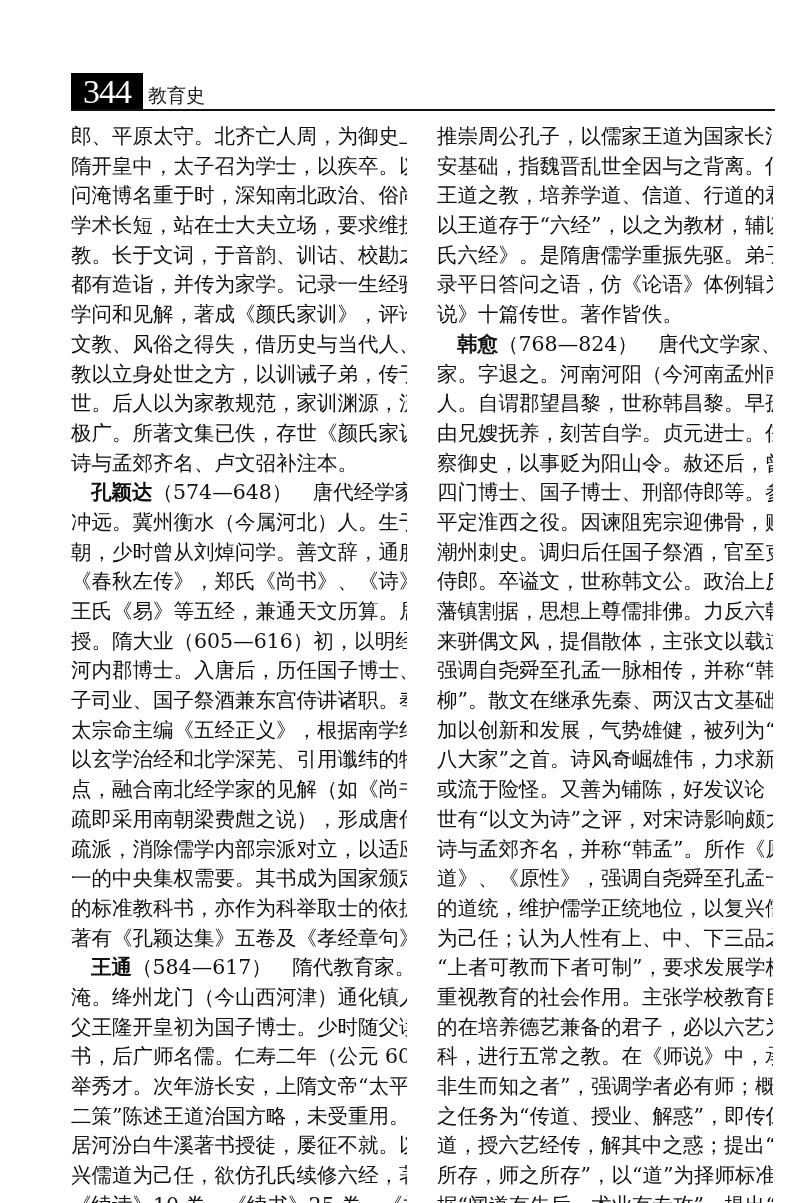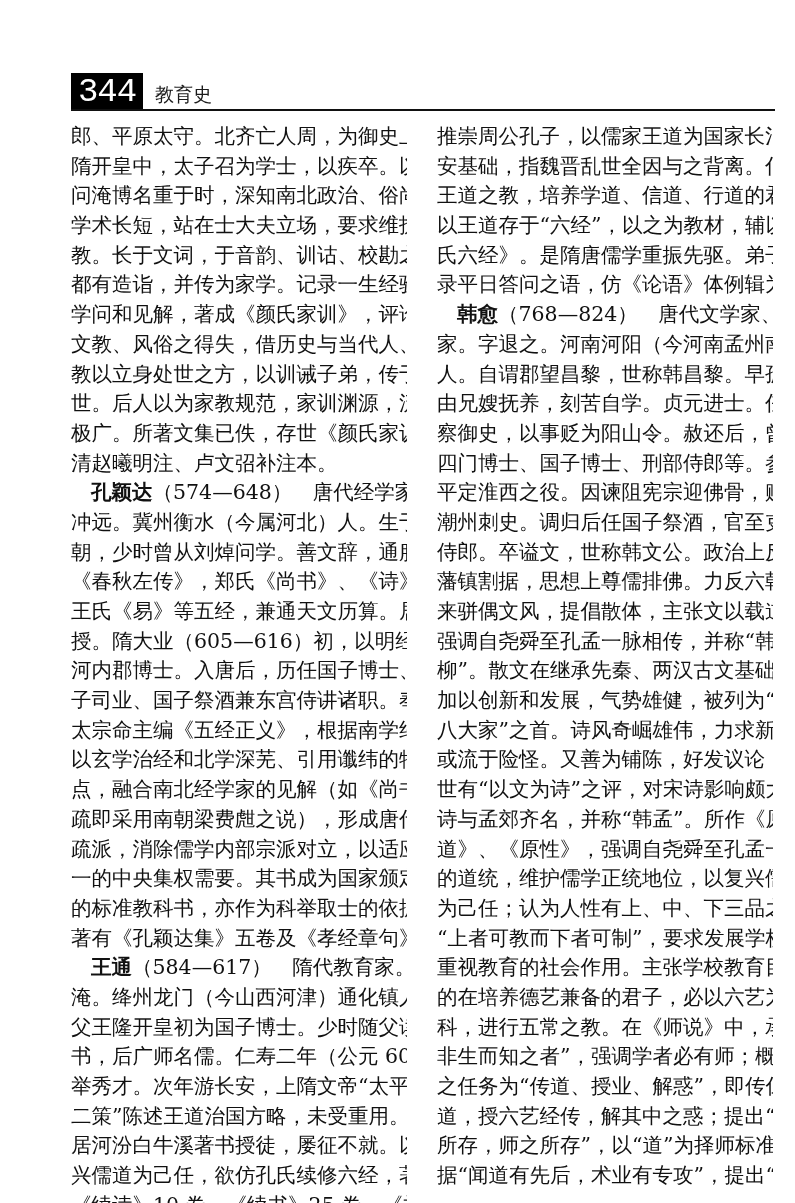--- a/index.html
+++ b/index.html
@@ -1,23 +1,23 @@
 <!DOCTYPE html>
 <html><head>
 <meta charset="utf-8">
 <style>
   html, body { margin: 0; padding: 0; background: #ffffff; }
   body { width: 795px; height: 1203px; position: relative; overflow: hidden;
          font-family: "DejaVu Serif", "Liberation Serif", serif; color: #111; }
   .header { position: absolute; left: 71px; top: 73px; width: 704px; height: 38px; }
   .page-num { position: absolute; left: 0; top: 0; width: 72px; height: 37px; background: #000;
-              color: #fff; font-family: Liberation Mono, monospace; font-size: 34px; line-height: 38px;
+              color: #fff; font-family: Liberation Serif, serif; font-size: 34px; line-height: 38px;
               text-align: center; letter-spacing: -1px; }
-  .running-title { position: absolute; left: 84px; top: 10px; font-size: 19px; line-height: 26px;
-                   font-family: Liberation Mono, monospace; color: #1a1a1a; }
+  .running-title { position: absolute; left: 77px; top: 10px; font-size: 19px; line-height: 26px;
+                   font-family: Liberation Sans, sans-serif; color: #1a1a1a; }
   .rule { position: absolute; left: 0; top: 36px; width: 704px; height: 2px; background: #111; }
   .col { position: absolute; top: 122px; width: 336px; font-size: 20.5px; line-height: 29.7px;
          text-align: justify; }
   .col.left { left: 71px; }
   .col.right { left: 437px; }
   .line { display: block; height: 29.7px; white-space: nowrap; overflow: hidden;
           text-align-last: justify; text-align: justify; }
   .line.last { text-align-last: left; }
   .name { font-family: Liberation Mono, monospace; font-weight: bold; }
   .indent { padding-left: 20px; }
@@ -36,21 +36,21 @@
     <div class="line"><span>隋开皇中，太子召为学士，以疾卒。以学</span></div>
     <div class="line"><span>问淹博名重于时，深知南北政治、俗尚与</span></div>
     <div class="line"><span>学术长短，站在士大夫立场，要求维护礼</span></div>
     <div class="line"><span>教。长于文词，于音韵、训诂、校勘之学，</span></div>
     <div class="line"><span>都有造诣，并传为家学。记录一生经验、</span></div>
     <div class="line"><span>学问和见解，著成《颜氏家训》，评论时政、</span></div>
     <div class="line"><span>文教、风俗之得失，借历史与当代人、事，</span></div>
     <div class="line"><span>教以立身处世之方，以训诫子弟，传于后</span></div>
     <div class="line"><span>世。后人以为家教规范，家训渊源，流传</span></div>
     <div class="line"><span>极广。所著文集已佚，存世《颜氏家训》有</span></div>
-    <div class="line last"><span>清赵曦明注、卢文弨补注本。</span></div>
+    <div class="line last"><span>诗与孟郊齐名、卢文弨补注本。</span></div>
     <div class="line indent"><span class="name">孔颖达</span><span>（574—648）　唐代经学家。字</span></div>
     <div class="line"><span>冲远。冀州衡水（今属河北）人。生于北</span></div>
     <div class="line"><span>朝，少时曾从刘焯问学。善文辞，通服氏</span></div>
     <div class="line"><span>《春秋左传》，郑氏《尚书》、《诗》、《礼记》，</span></div>
     <div class="line"><span>王氏《易》等五经，兼通天文历算。居家教</span></div>
     <div class="line"><span>授。隋大业（605—616）初，以明经高第授</span></div>
     <div class="line"><span>河内郡博士。入唐后，历任国子博士、国</span></div>
     <div class="line"><span>子司业、国子祭酒兼东宫侍讲诸职。奉唐</span></div>
     <div class="line"><span>太宗命主编《五经正义》，根据南学约简、</span></div>
     <div class="line"><span>以玄学治经和北学深芜、引用谶纬的特</span></div>
@@ -70,20 +70,21 @@
     <div class="line"><span>兴儒道为己任，欲仿孔氏续修六经，著成</span></div>
     <div class="line"><span>《续诗》10 卷、《续书》25 卷、《礼论》10 卷、</span></div>
   </div>
 <div class="col right" id="col-right">
     <div class="line"><span>推崇周公孔子，以儒家王道为国家长治久</span></div>
     <div class="line"><span>安基础，指魏晋乱世全因与之背离。倡导</span></div>
     <div class="line"><span>王道之教，培养学道、信道、行道的君子。</span></div>
     <div class="line"><span>以王道存于“六经”，以之为教材，辅以《王</span></div>
     <div class="line"><span>氏六经》。是隋唐儒学重振先驱。弟子辑</span></div>
     <div class="line"><span>录平日答问之语，仿《论语》体例辑为《中</span></div>
+    <div class="line last"><span>说》十篇传世。著作皆佚。</span></div>
     <div class="line indent"><span class="name">韩愈</span><span>（768—824）　唐代文学家、教育</span></div>
     <div class="line"><span>家。字退之。河南河阳（今河南孟州南）</span></div>
     <div class="line"><span>人。自谓郡望昌黎，世称韩昌黎。早孤，</span></div>
     <div class="line"><span>由兄嫂抚养，刻苦自学。贞元进士。任监</span></div>
     <div class="line"><span>察御史，以事贬为阳山令。赦还后，曾任</span></div>
     <div class="line"><span>四门博士、国子博士、刑部侍郎等。参预</span></div>
     <div class="line"><span>平定淮西之役。因谏阻宪宗迎佛骨，贬为</span></div>
     <div class="line"><span>潮州刺史。调归后任国子祭酒，官至吏部</span></div>
     <div class="line"><span>侍郎。卒谥文，世称韩文公。政治上反对</span></div>
     <div class="line"><span>藩镇割据，思想上尊儒排佛。力反六朝以</span></div>

